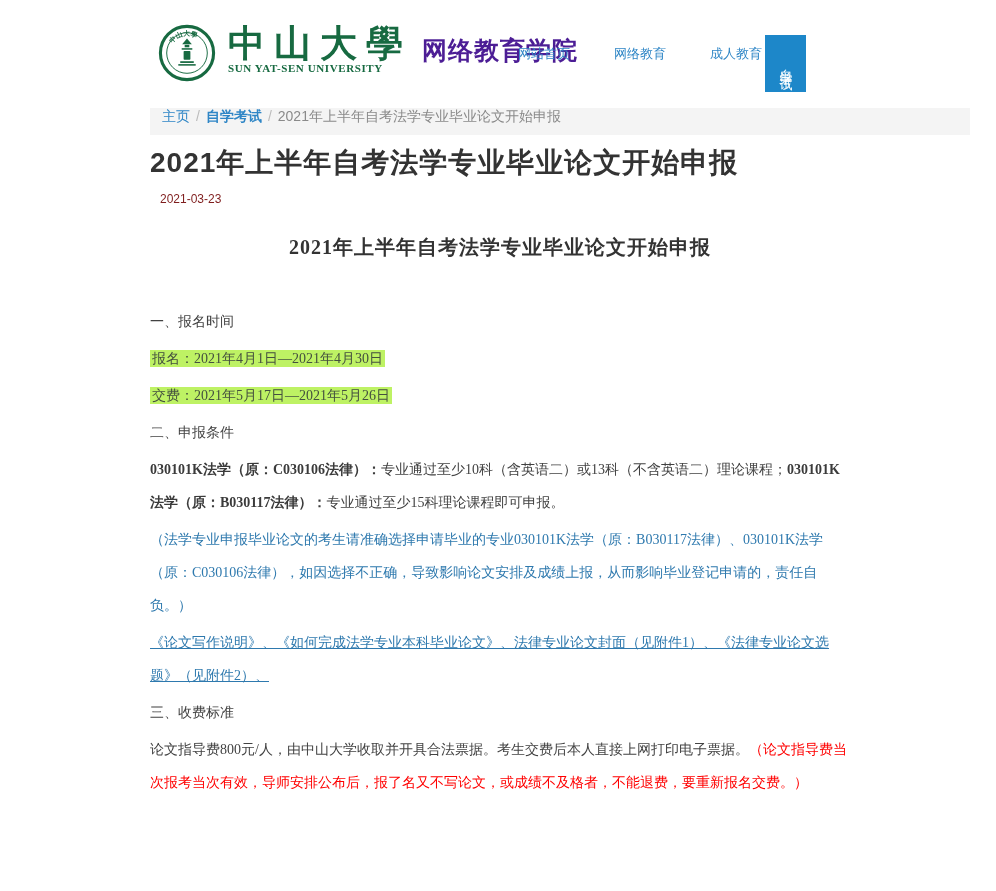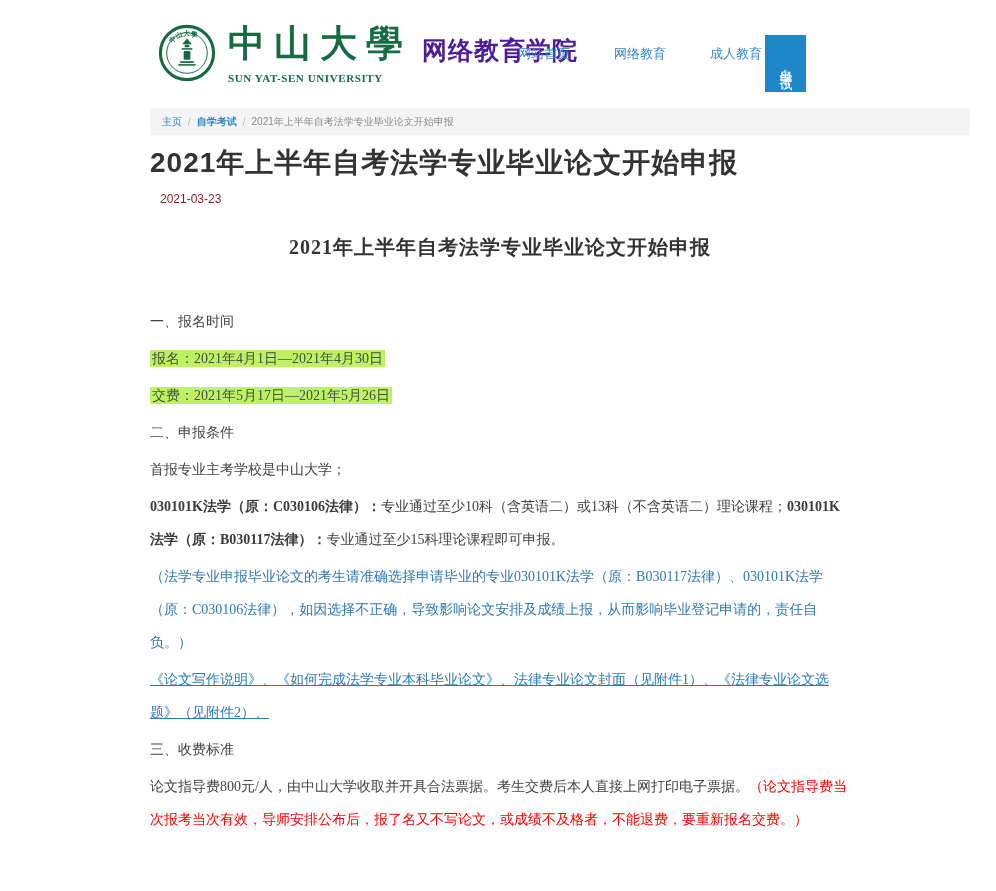--- a/index.html
+++ b/index.html
@@ -12,43 +12,43 @@
   .header{position:relative;height:108px;background:#fff;}
   .logo-row{position:absolute;left:158px;top:24px;display:flex;align-items:flex-start;}
   .seal{flex:0 0 auto;}
   .logo-text{margin-left:12px;}
   .logo-cn{
     font-family:"DejaVu Serif",serif;font-weight:bold;color:#176a41;
     font-size:37px;line-height:38px;letter-spacing:9px;white-space:nowrap;
   }
   .logo-en{
     font-family:"Liberation Serif",serif;font-weight:bold;color:#176a41;
-    font-size:11px;letter-spacing:0.6px;margin-top:10px;white-space:nowrap;
+    font-size:11px;letter-spacing:0.6px;margin-top:0;white-space:nowrap;
   }
   .college{
     font-size:25px;font-weight:bold;color:#4c1d95;
     margin:10px 0 0 10px;white-space:nowrap;letter-spacing:1px;
   }
   .nav{position:absolute;left:518px;top:45px;display:flex;gap:44px;text-align:center;}
   .nav a{
     font-size:13px;color:#2f86c6;text-decoration:none;white-space:nowrap;cursor:pointer;
   }
   .tab-vertical{
     position:absolute;left:765px;top:35px;width:41px;height:57px;
     background:#1d87c9;color:#fff;
     writing-mode:vertical-rl;text-orientation:upright;
     font-size:13px;letter-spacing:3px;
     display:flex;align-items:center;justify-content:center;
     cursor:pointer;
   }
   
   .crumbbar{
     margin-left:150px;width:820px;height:27px;background:#f4f4f4;
-    display:flex;align-items:center;box-sizing:border-box;padding-left:12px;
-    font-size:10px;color:#9a9a9a;white-space:nowrap;
+    display:flex;align-items:flex-start;box-sizing:border-box;padding-left:12px;
+    font-size:14px;color:#9a9a9a;white-space:nowrap;
   }
   .crumbbar a{color:#2f86c6;text-decoration:none;cursor:pointer;}
   .crumbbar a.strong{font-weight:bold;}
   .crumbbar .sep{margin:0 6px;color:#bbb;}
   .crumbbar .current{color:#8a8a8a;}
   
   .main{margin-left:150px;width:700px;}
   h1.page-title{
     margin:11px 0 0 0;font-size:28px;line-height:34px;color:#333;
     font-weight:bold;letter-spacing:1px;
@@ -130,21 +130,20 @@
 
 
     <p>一、报名时间</p>
 
     <p><mark class="hl">报名：2021年4月1日—2021年4月30日</mark></p>
 
     <p><mark class="hl">交费：2021年5月17日—2021年5月26日</mark></p>
 
     <p>二、申报条件</p>
 
-    <p>首报专业主考学校是中山大学；</p>
 
     <p><strong>030101K法学（原：C030106法律）：</strong><span>专业通过至少10科（含英语二）或13科（不含英语二）理论课程；</span><strong>030101K法学（原：B030117法律）：</strong><span>专业通过至少15科理论课程即可申报。</span></p>
 
     <p class="blue-note">（法学专业申报毕业论文的考生请准确选择申请毕业的专业030101K法学（原：B030117法律）、030101K法学（原：C030106法律），如因选择不正确，导致影响论文安排及成绩上报，从而影响毕业登记申请的，责任自负。）</p>
 
     <p class="links-line"><a>《论文写作说明》</a><span>、</span><a>《如何完成法学专业本科毕业论文》</a><span>、</span><a>法律专业论文封面（见附件1）</a><span>、</span><a>《法律专业论文选题》（见附件2）</a><span>、</span></p>
 
     <p>三、收费标准</p>
 
     <p><span>论文指导费800元/人，由中山大学收取并开具合法票据。考生交费后本人直接上网打印电子票据。</span><span class="red">（论文指导费当次报考当次有效，导师安排公布后，报了名又不写论文，或成绩不及格者，不能退费，要重新报名交费。）</span></p>

